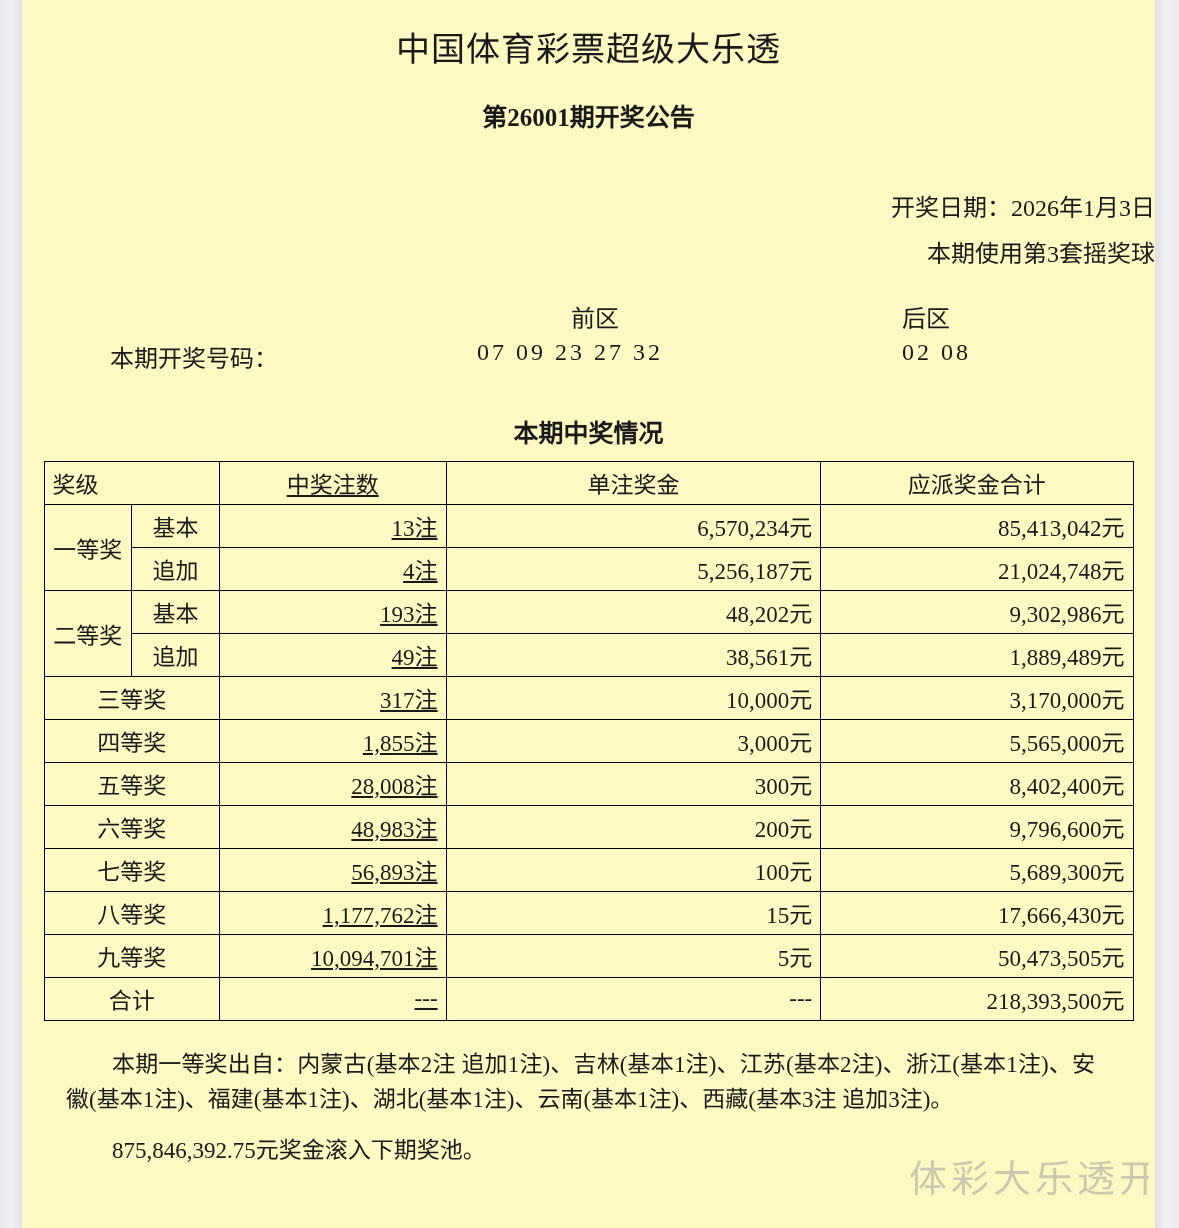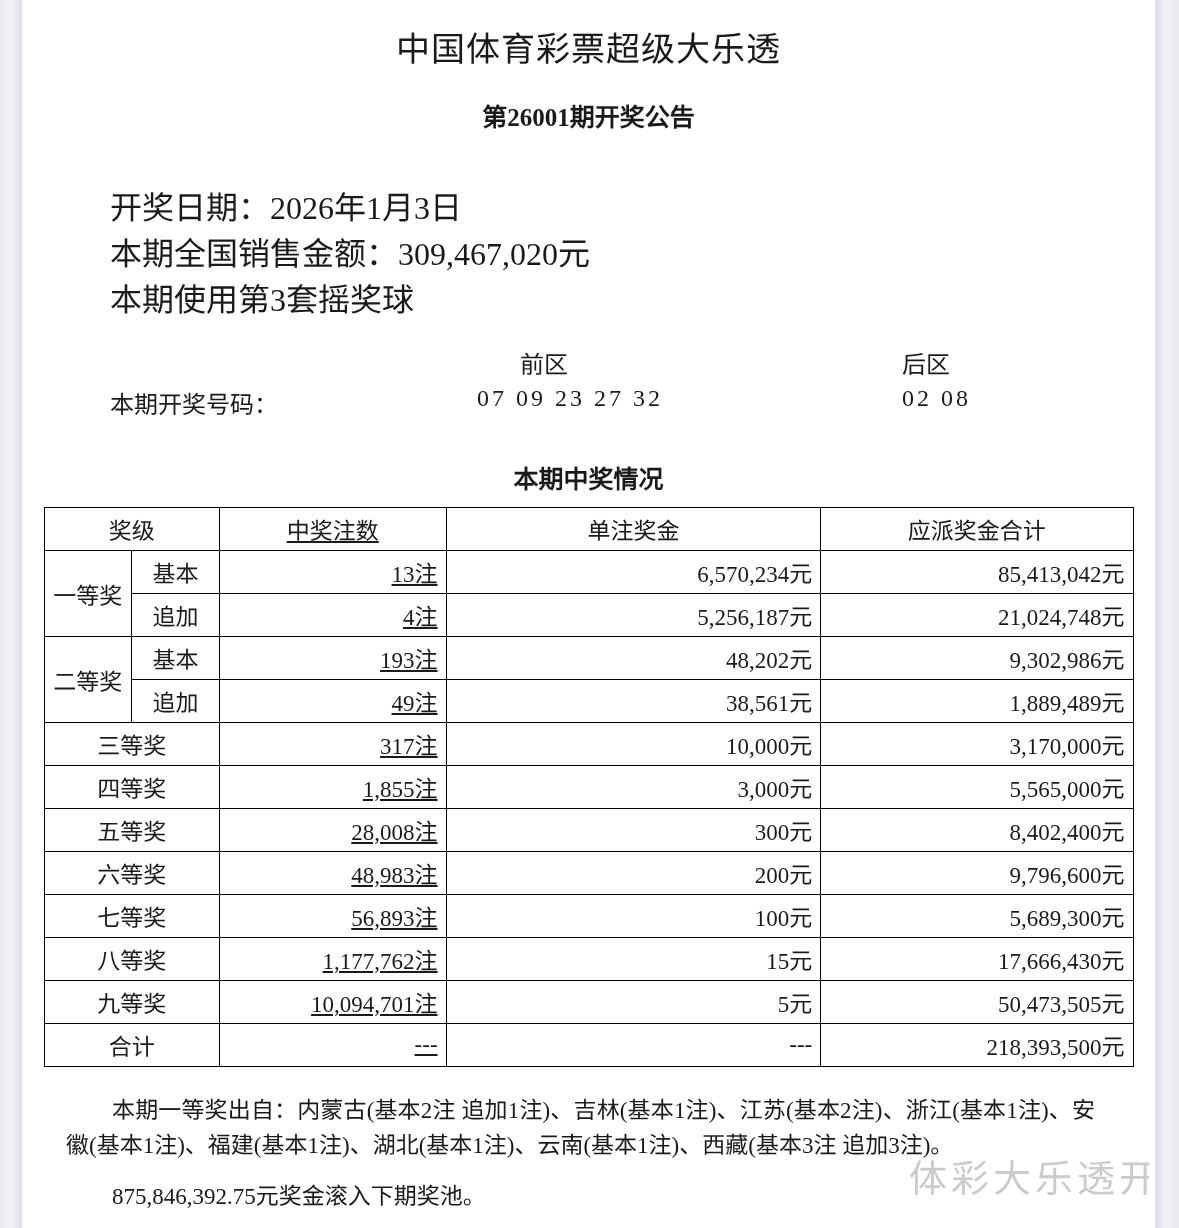--- a/index.html
+++ b/index.html
@@ -15,21 +15,21 @@
     color: #1a1a1a;
     overflow: hidden;
     position: relative;
   }
   .page {
     position: absolute;
     left: 22px;
     top: 0;
     width: 1133px;
     height: 1228px;
-    background: #ffffff;
+    background: #fef9c3;
     box-sizing: border-box;
     overflow: hidden;
   }
   .edge-left {
     position: absolute;
     left: 0; top: 0;
     width: 22px; height: 1228px;
     background: linear-gradient(to right, #eceaf0 0%, #f1f0f4 55%, #dedde4 100%);
   }
   .edge-right {
@@ -51,34 +51,35 @@
     text-align: center;
     font-size: 25px;
     margin: 12px;
     padding-top: 14px;
     font-weight: bold;
   }
 
   .info-block {
     margin-top: 52px;
     padding-left: 88px;
-    font-size: 32px;
+    font-size: 24px;
     line-height: 46px;
+    text-align: right;
   }
   .info-line { white-space: nowrap; }
 
   .zone-head {
     position: relative;
     height: 40px;
     margin-top: 22px;
     font-size: 24px;
   }
   .zone-front {
     position: absolute;
-    left: 498px;
+    left: 549px;
     top: 0;
   }
   .zone-back {
     position: absolute;
     left: 880px;
     top: 0;
   }
 
   .ball-row {
     position: relative;
@@ -117,21 +118,21 @@
     font-size: 23px;
     table-layout: fixed;
   }
   table.prize td, table.prize th {
     border: 1px solid #000;
     padding: 4px 8px;
     font-weight: normal;
     height: 30px;
     box-sizing: border-box;
   }
-  table.prize th { text-align: center; }
+  table.prize th { text-align: left; }
   .c-grade  { width: 160px; text-align: center; }
   .c-type   { width: 85px;  text-align: center; }
   .c-count  { width: 207px; text-align: right; text-decoration: underline; }
   .c-unit   { width: 342px; text-align: right; margin-left: 6px; }
   .c-total  { width: 285px; text-align: right; }
   .grade-span { text-align: center; vertical-align: middle; }
   .row-tall td { height: 36px; }
 
   .notes {
     padding: 10px 44px 0 28px;
@@ -171,21 +172,20 @@
 <div class="edge-left"></div>
 <div class="edge-right"></div>
 
 <div class="page">
 
   <h1 class="title-main">中国体育彩票超级大乐透</h1>
   <h2 class="title-sub">第26001期开奖公告</h2>
 
   <div class="info-block">
     <div class="info-line">开奖日期：2026年1月3日</div>
-    <div class="info-line">本期全国销售金额：309,467,020元</div>
     <div class="info-line">本期使用第3套摇奖球</div>
   </div>
 
   <div class="zone-head">
     <span class="zone-front">前区</span>
     <span class="zone-back">后区</span>
   </div>
 
 
   <div class="ball-row">

